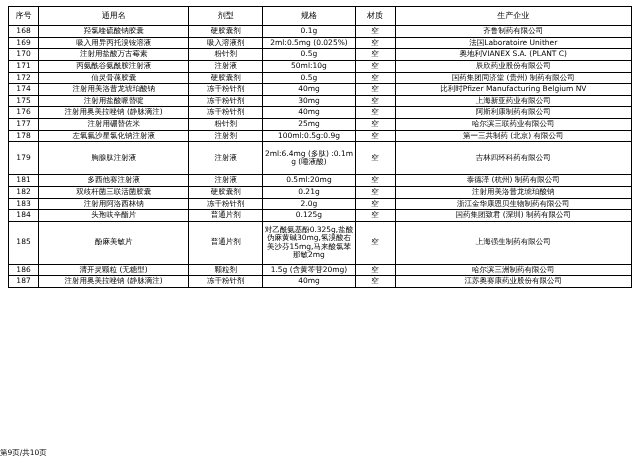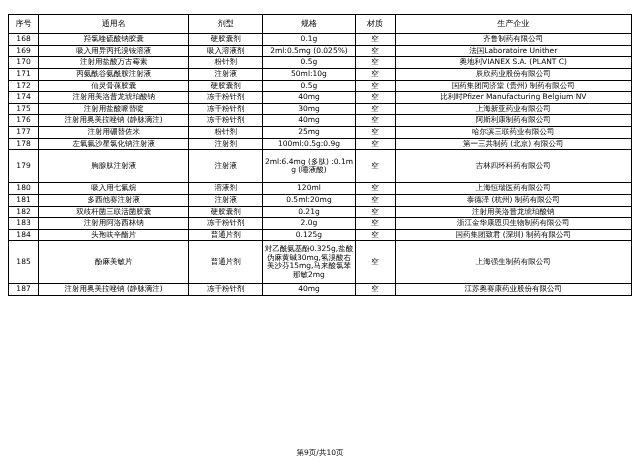--- a/index.html
+++ b/index.html
@@ -20,21 +20,20 @@
     height: 464px;
     padding: 6px 8px 0 8px;
     position: relative;
   }
   table.drug-table {
     border-collapse: collapse;
     width: 624px;
     table-layout: fixed;
     font-size: 7.5px;
     line-height: 1.15;
-    margin-top: 8px;
   }
   table.drug-table th,
   table.drug-table td {
     border: 1px solid #000000;
     text-align: center;
     vertical-align: middle;
     padding: 1px 1px;
     word-break: break-all;
     overflow: hidden;
   }
@@ -54,21 +53,20 @@
   td.c-maker { text-align: center; }
 
   .row-tall td { height: 30px; }
   .row-xtall td { height: 40px; }
 
   .footer {
     position: absolute;
     left: 0;
     right: 0;
     bottom: 6px;
-    text-align: center;
     font-size: 7.5px;
     color: #000000;
   }
 </style>
 </head>
 <body>
 
 <div class="page">
   <table class="drug-table">
     <colgroup>
@@ -172,28 +170,20 @@
         </tr>
         <tr class="row-tall">
           <td class="c-seq">179</td>
           <td class="c-name">胸腺肽注射液</td>
           <td class="c-form">注射液</td>
           <td class="c-spec">2ml:6.4mg (多肽) :0.1mg (唾液酸)</td>
           <td class="c-mat">空</td>
           <td class="c-maker">吉林四环科药有限公司</td>
         </tr>
         <tr>
-          <td class="c-seq">180</td>
-          <td class="c-name">吸入用七氟烷</td>
-          <td class="c-form">溶液剂</td>
-          <td class="c-spec">120ml</td>
-          <td class="c-mat">空</td>
-          <td class="c-maker">上海恒瑞医药有限公司</td>
-        </tr>
-        <tr>
           <td class="c-seq">181</td>
           <td class="c-name">多西他赛注射液</td>
           <td class="c-form">注射液</td>
           <td class="c-spec">0.5ml:20mg</td>
           <td class="c-mat">空</td>
           <td class="c-maker">泰德泽 (杭州) 制药有限公司</td>
         </tr>
         <tr>
           <td class="c-seq">182</td>
           <td class="c-name">双歧杆菌三联活菌胶囊</td>
@@ -220,20 +210,28 @@
         </tr>
         <tr class="row-xtall">
           <td class="c-seq">185</td>
           <td class="c-name">酚麻美敏片</td>
           <td class="c-form">普通片剂</td>
           <td class="c-spec">对乙酰氨基酚0.325g,盐酸伪麻黄碱30mg,氢溴酸右美沙芬15mg,马来酸氯苯那敏2mg</td>
           <td class="c-mat">空</td>
           <td class="c-maker">上海强生制药有限公司</td>
         </tr>
         <tr>
+          <td class="c-seq">186</td>
+          <td class="c-name">清开灵颗粒 (无糖型)</td>
+          <td class="c-form">颗粒剂</td>
+          <td class="c-spec">1.5g (含黄芩苷20mg)</td>
+          <td class="c-mat">空</td>
+          <td class="c-maker">哈尔滨三洲制药有限公司</td>
+        </tr>
+        <tr>
           <td class="c-seq">187</td>
           <td class="c-name">注射用奥美拉唑钠 (静脉滴注)</td>
           <td class="c-form">冻干粉针剂</td>
           <td class="c-spec">40mg</td>
           <td class="c-mat">空</td>
           <td class="c-maker">江苏奥赛康药业股份有限公司</td>
         </tr>
       </tbody>
   </table>
 

